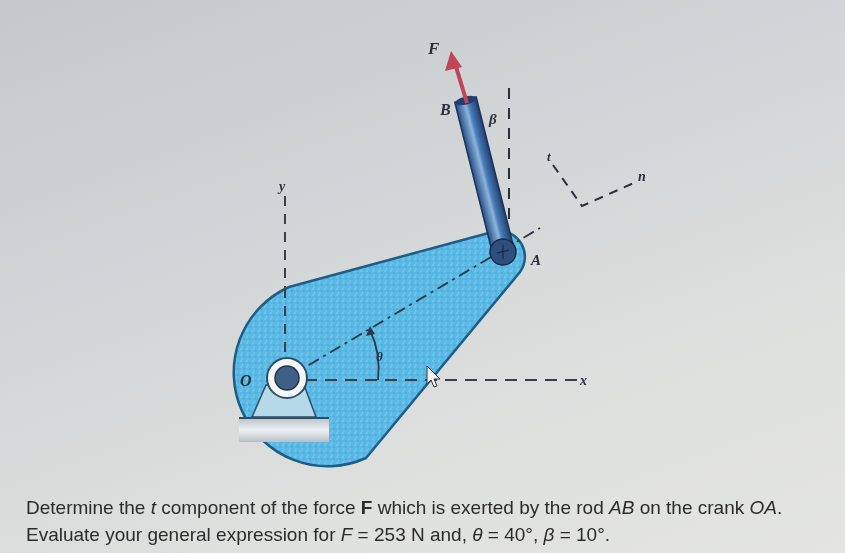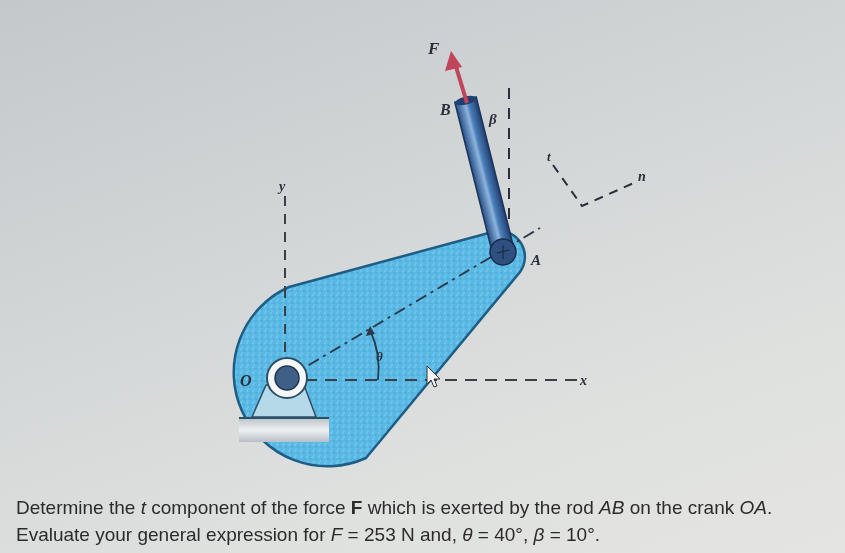--- a/index.html
+++ b/index.html
@@ -5,21 +5,21 @@
   html, body { margin: 0; padding: 0; }
   body {
     width: 845px; height: 553px; overflow: hidden;
     background: linear-gradient(160deg, #c4c8cb 0%, #d3d6d7 40%, #dfe1df 75%, #e4e5e2 100%);
     font-family: "Liberation Sans", sans-serif;
     position: relative;
   }
   #stage { position: absolute; left: 0; top: 0; width: 845px; height: 553px; }
   .lbl { font-family: "Liberation Serif", serif; font-style: italic; font-weight: bold; fill: #2a2f3c; }
   #problem {
-    position: absolute; left: 16px; top: 494px; width: 800px;
+    position: absolute; left: 26px; top: 494px; width: 800px;
     font-size: 19px; line-height: 27px; color: #2b2b2b;
     font-family: "Liberation Sans", sans-serif;
   }
   #problem .it { font-style: italic; }
   #problem .b { font-weight: bold; }
 </style>
 </head>
 <body>
 
 <svg id="stage" viewBox="0 0 845 553" xmlns="http://www.w3.org/2000/svg">

